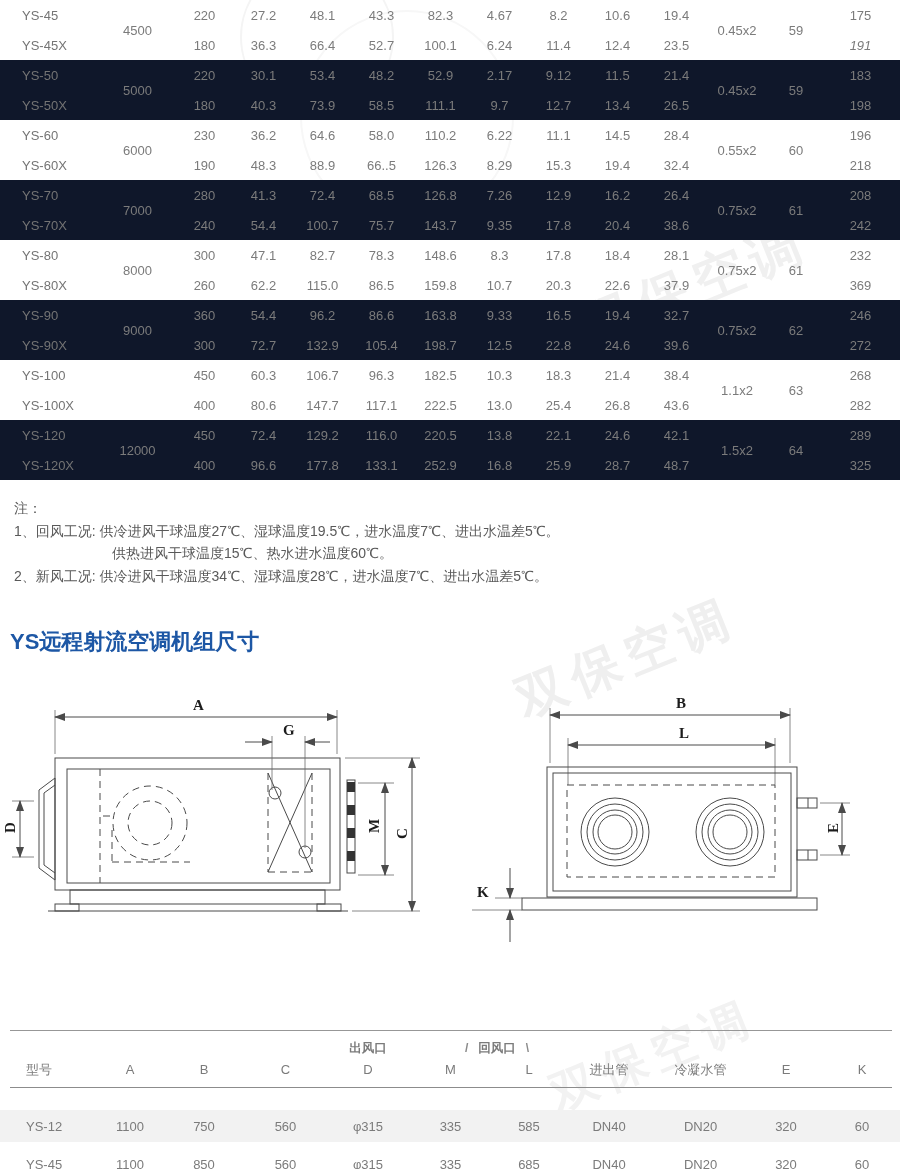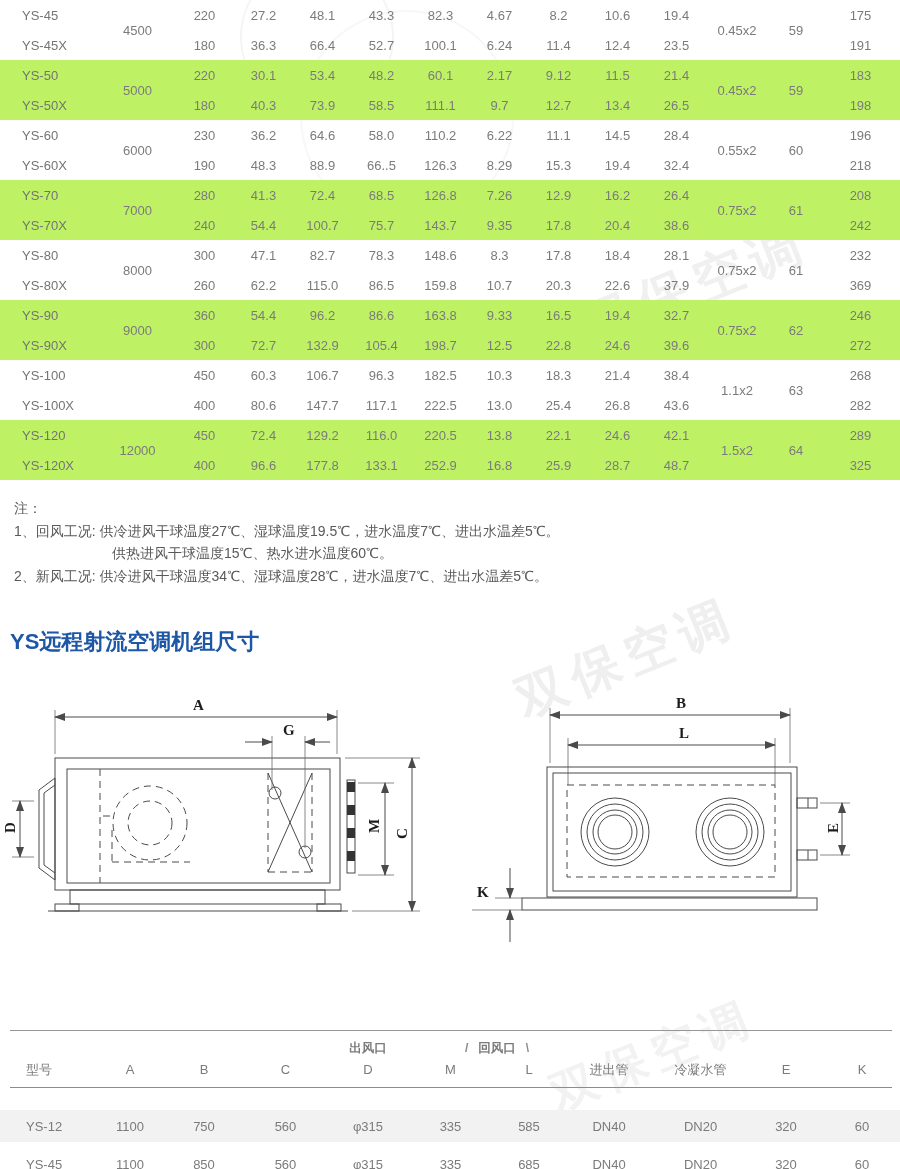--- a/index.html
+++ b/index.html
@@ -8,21 +8,21 @@
     background:#ffffff;font-family:"Liberation Sans",sans-serif;
   }
   
   .wm{position:absolute;color:#f0f0f0;font-weight:bold;white-space:nowrap;
       transform:rotate(-22deg);letter-spacing:8px;z-index:0;user-select:none;}
   .wm-circle{position:absolute;border:2px solid #f4f4f4;border-radius:50%;z-index:0;}
   
   #spec-table{position:absolute;top:0;left:0;width:900px;z-index:1;}
   .spec-group{display:grid;grid-template-columns:100px 75px repeat(9,59px) 62px 56px 73px;
       grid-auto-rows:30px;color:#7b7b7b;font-size:13px;}
-  .spec-group.alt{background:#bef264;}
+  .spec-group.alt{background:#0f172a;}
   .sc{display:flex;align-items:center;justify-content:center;}
   .sc.model{justify-content:flex-start;padding-left:22px;color:#747474;}
   
   #notes{position:absolute;top:497px;left:14px;z-index:1;color:#595959;font-size:14px;line-height:22.5px;}
   .note-indent{padding-left:98px;}
   
   #section-title{position:absolute;top:627px;left:10px;z-index:1;font-size:22px;font-weight:bold;}
   
   #diagrams{position:absolute;top:690px;left:0;width:900px;height:330px;z-index:1;}
   #diagrams svg{position:absolute;top:0;}
@@ -73,31 +73,31 @@
       <div class="sc" style="grid-area: 2 / 5;">66.4</div>
       <div class="sc" style="grid-area: 2 / 6;">52.7</div>
       <div class="sc" style="grid-area: 2 / 7;">100.1</div>
       <div class="sc" style="grid-area: 2 / 8;">6.24</div>
       <div class="sc" style="grid-area: 2 / 9;">11.4</div>
       <div class="sc" style="grid-area: 2 / 10;">12.4</div>
       <div class="sc" style="grid-area: 2 / 11;">23.5</div>
       <div class="sc" style="grid-area: 1 / 12 / span 2;">0.45x2</div>
       <div class="sc" style="grid-area: 1 / 13 / span 2;">59</div>
       <div class="sc" style="grid-area: 1 / 14;">175</div>
-      <div class="sc" style="grid-area: 2 / 14;">191</div>
+      <div class="sc" style="grid-area: 2 / 14; font-style: italic;">191</div>
     </div>
     <div class="spec-group alt">
       <div class="sc model" style="grid-area: 1 / 1;">YS-50</div>
       <div class="sc model" style="grid-area: 2 / 1;">YS-50X</div>
       <div class="sc" style="grid-area: 1 / 2 / span 2;">5000</div>
       <div class="sc" style="grid-area: 1 / 3;">220</div>
       <div class="sc" style="grid-area: 1 / 4;">30.1</div>
       <div class="sc" style="grid-area: 1 / 5;">53.4</div>
       <div class="sc" style="grid-area: 1 / 6;">48.2</div>
-      <div class="sc" style="grid-area: 1 / 7;">60.1</div>
+      <div class="sc" style="grid-area: 1 / 7;">52.9</div>
       <div class="sc" style="grid-area: 1 / 8;">2.17</div>
       <div class="sc" style="grid-area: 1 / 9;">9.12</div>
       <div class="sc" style="grid-area: 1 / 10;">11.5</div>
       <div class="sc" style="grid-area: 1 / 11;">21.4</div>
       <div class="sc" style="grid-area: 2 / 3;">180</div>
       <div class="sc" style="grid-area: 2 / 4;">40.3</div>
       <div class="sc" style="grid-area: 2 / 5;">73.9</div>
       <div class="sc" style="grid-area: 2 / 6;">58.5</div>
       <div class="sc" style="grid-area: 2 / 7;">111.1</div>
       <div class="sc" style="grid-area: 2 / 8;">9.7</div>

